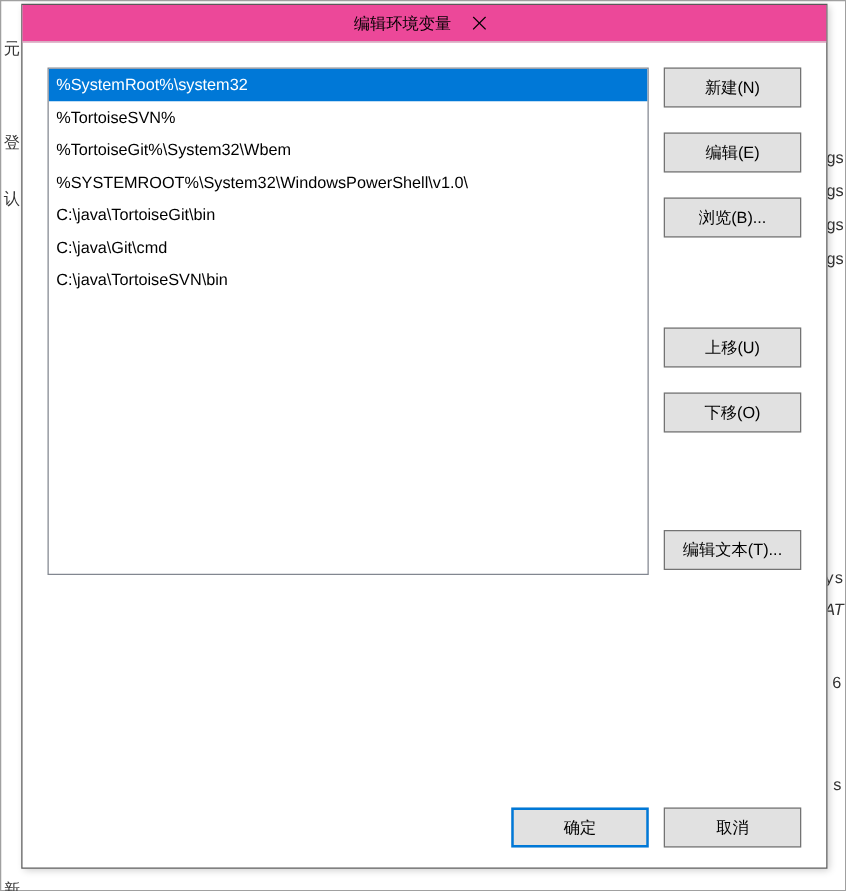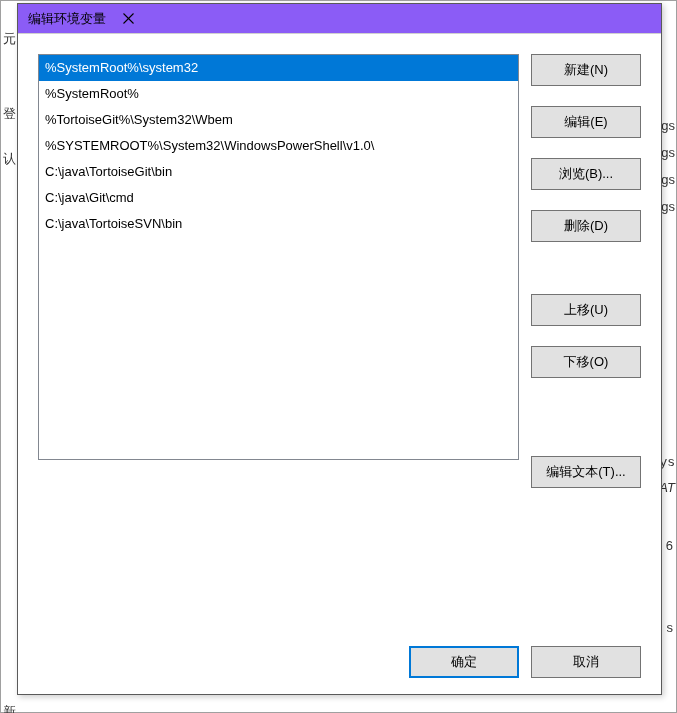--- a/index.html
+++ b/index.html
@@ -30,24 +30,24 @@
       background: #ffffff;
       border: 1px solid #5a5a5a;
       box-shadow: 2px 2px 6px rgba(0,0,0,0.2);
       display: flex;
       flex-direction: column;
     }
     .titlebar {
       height: 30px;
       display: flex;
       align-items: center;
-      justify-content: flex-start;
+      justify-content: center;
       padding-left: 10px;
       border-bottom: 1px solid #d0d0d0;
-      background: #8b5cf6;
+      background: #ec4899;
     }
     .title-text {
       font-size: 13px;
       color: #000;
     }
     .close-btn {
       width: 45px;
       height: 29px;
       display: flex;
       align-items: center;
@@ -155,36 +155,35 @@
         <line x1="0.5" y1="0.5" x2="10.5" y2="10.5" stroke="#000" stroke-width="1.1"></line>
         <line x1="10.5" y1="0.5" x2="0.5" y2="10.5" stroke="#000" stroke-width="1.1"></line>
       </svg>
     </div>
   </div>
 
   <div class="content">
     <div class="main-row">
       <div class="listbox">
         <div class="list-item selected">%SystemRoot%\system32</div>
-        <div class="list-item">%SystemRoot%</div>
+        <div class="list-item">%TortoiseSVN%</div>
         <div class="list-item">%TortoiseGit%\System32\Wbem</div>
         <div class="list-item">%SYSTEMROOT%\System32\WindowsPowerShell\v1.0\</div>
         <div class="list-item">C:\java\TortoiseGit\bin</div>
         <div class="list-item">C:\java\Git\cmd</div>
         <div class="list-item">C:\java\TortoiseSVN\bin</div>
       </div>
 
       <div class="side-buttons">
         <button class="btn">新建(N)</button>
         <div class="gap-sm"></div>
         <button class="btn">编辑(E)</button>
         <div class="gap-sm"></div>
         <button class="btn">浏览(B)...</button>
         <div class="gap-sm"></div>
-        <button class="btn">删除(D)</button>
         <div class="gap-lg"></div>
         <button class="btn">上移(U)</button>
         <div class="gap-sm"></div>
         <button class="btn">下移(O)</button>
         <div class="gap-xl"></div>
         <button class="btn">编辑文本(T)...</button>
       </div>
     </div>
 
     <div class="bottom-row">

